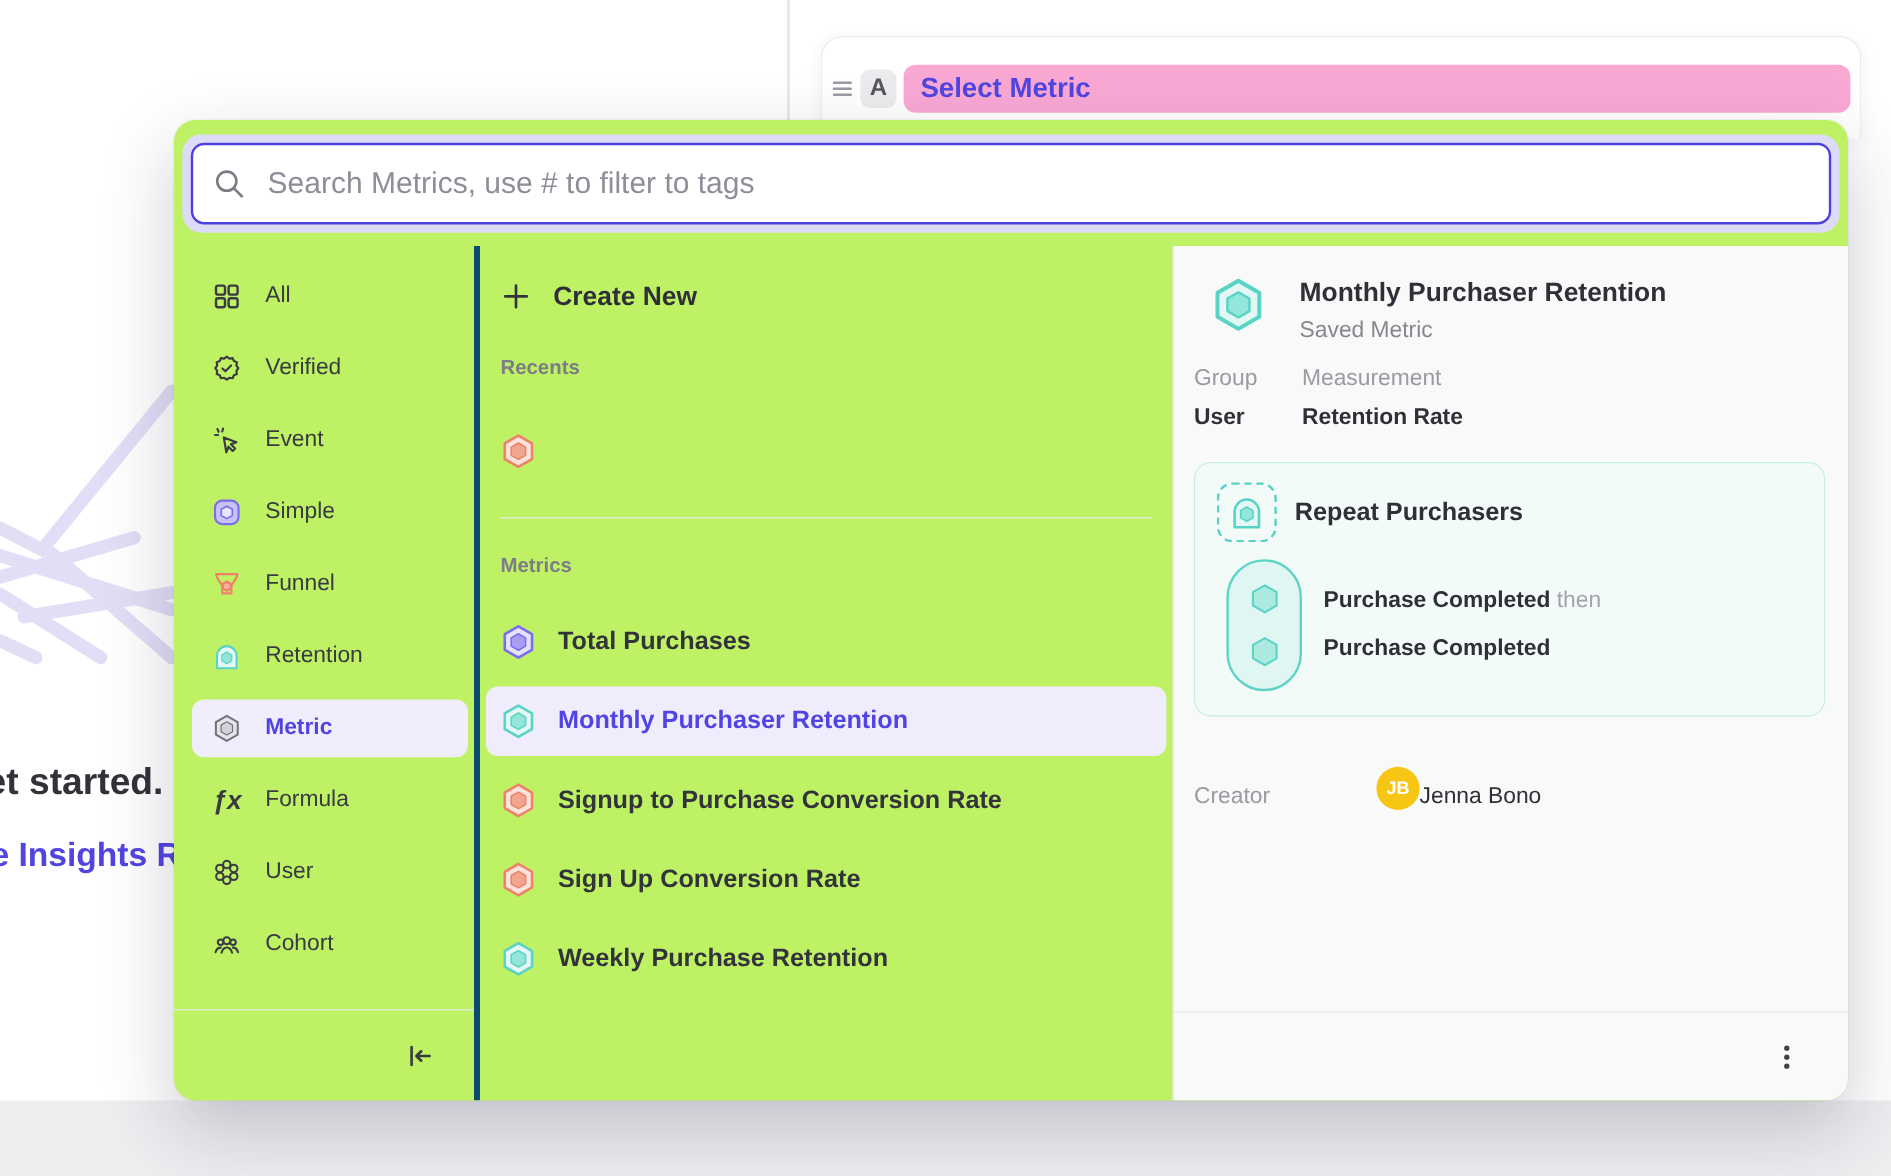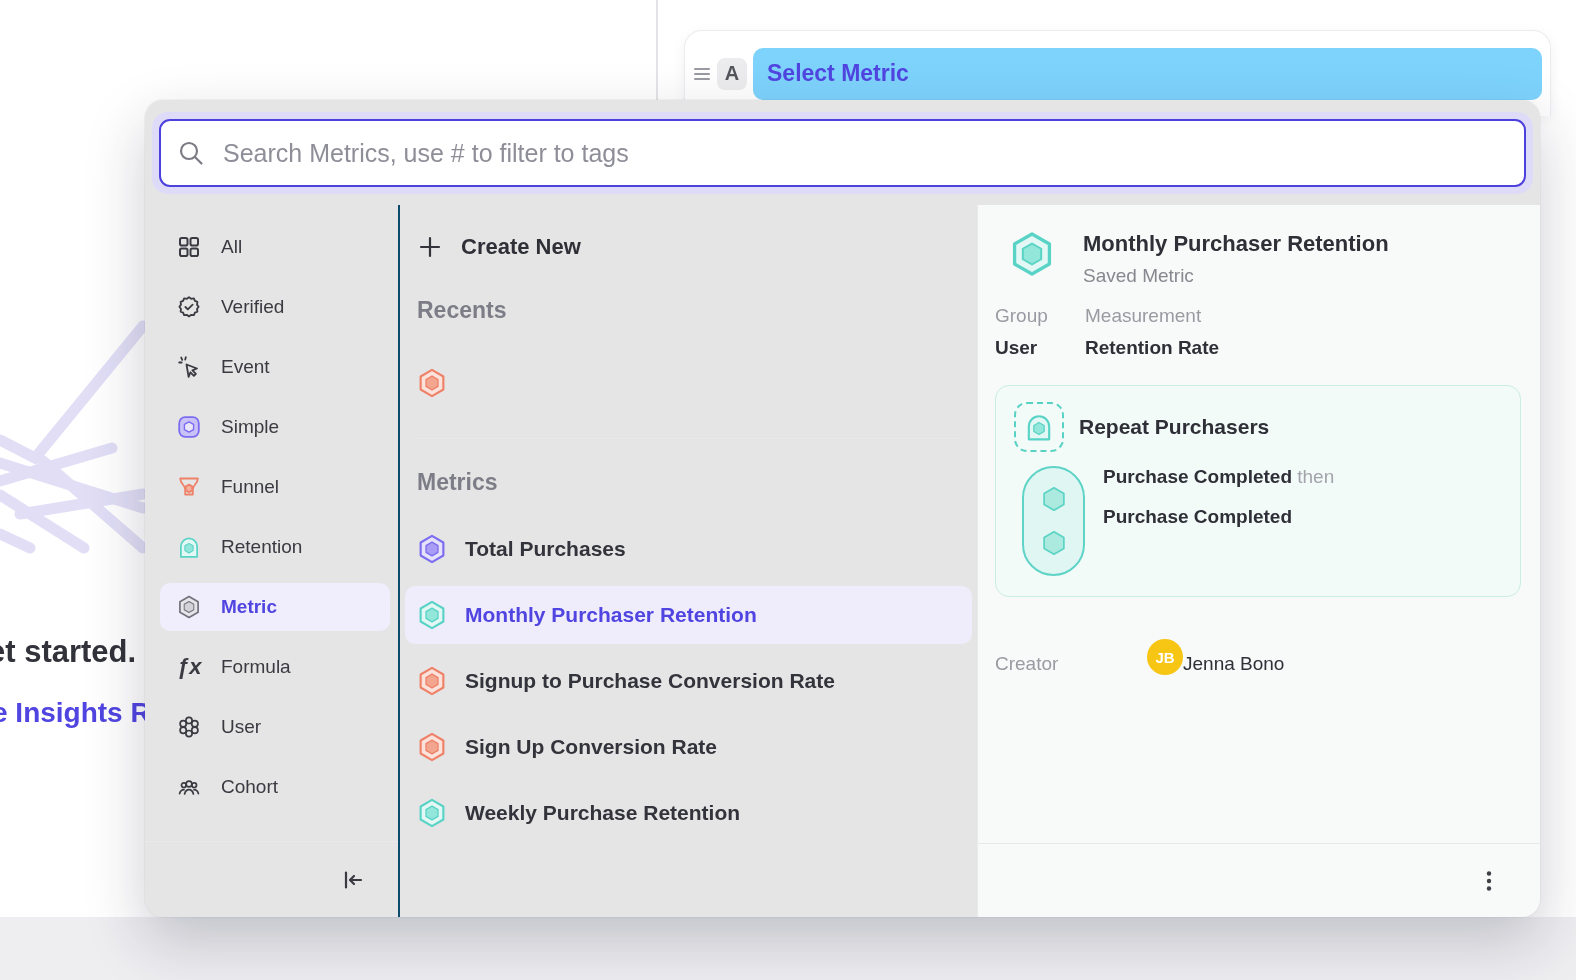--- a/index.html
+++ b/index.html
@@ -26,64 +26,64 @@
     border-radius:18px 18px 0 0;
     box-shadow:0 4px 14px rgba(40,40,60,.06);
     display:flex; align-items:center; padding:0 8px 0 8px; gap:6px; z-index:1;
   }
   .drag-handle { flex:0 0 auto; display:flex; }
   .letter-badge {
     flex:0 0 auto; width:30px; height:32px; border-radius:8px; background:#ececee;
     color:#55555e; font-size:20px; font-weight:700; display:flex; align-items:center; justify-content:center;
   }
   .builder-pill {
-    flex:1; height:52px; border-radius:10px; background:#7dd3fc;
+    flex:1; height:40px; border-radius:10px; background:#f9a8d4;
     display:flex; align-items:center; padding-left:14px;
     color:#5145e1; font-size:23px; font-weight:700;
   }
 
   
   .modal {
     position:absolute; left:145px; top:100px; width:1395px; height:817px;
-    background:#e5e5e5; border-radius:18px; z-index:10;
+    background:#bef264; border-radius:18px; z-index:10;
     box-shadow:0 24px 60px rgba(30,30,60,.22), 0 0 0 1px rgba(20,20,40,.04);
     display:flex; flex-direction:column; overflow:hidden;
   }
   .search-wrap { padding:12px 7px 11px; }
   .search-ring { background:#dedbf9; border-radius:16px; padding:7px; }
   .search-box { position:relative; }
   .search-box input {
     width:100%; height:68px; border:2px solid #4d41dd; border-radius:11px;
     font-family:"Liberation Sans", sans-serif; font-size:25px; color:#33333b;
     padding:0 20px 0 62px; outline:none; background:#ffffff;
   }
   .search-box input::placeholder { color:#8e8e98; }
   .search-icon { position:absolute; left:18px; top:50%; transform:translateY(-50%); display:flex; }
 
   .modal-body { flex:1; display:flex; min-height:0; }
 
   
-  .nav-col { width:255px; flex:0 0 255px; border-right:2px solid #0c4a6e; display:flex; flex-direction:column; padding-top:18px; }
+  .nav-col { width:255px; flex:0 0 255px; border-right:5px solid #0c4a6e; display:flex; flex-direction:column; padding-top:18px; }
   .nav-item {
     height:48px; width:230px; margin:0 10px 12px 15px; border-radius:10px;
     display:flex; align-items:center; padding-left:17px; gap:20px;
     font-size:19px; font-weight:500; color:#3a3a42; cursor:pointer;
   }
   .nav-item .nico { width:24px; height:24px; flex:0 0 24px; display:flex; }
   .nav-item.selected { background:#f0edfc; color:#5145e1; font-weight:600; }
   .nav-footer {
     margin-top:auto; border-top:1px solid #e9e9ed; height:76px;
     display:flex; align-items:center; justify-content:flex-end; padding-right:32px;
   }
   .collapse-btn { display:flex; cursor:pointer; }
 
   
   .results-col { width:578px; flex:0 0 578px; border-right:1px solid #e9e9ed; padding:16px 17px 0; overflow:hidden; }
   .create-row { height:52px; display:flex; align-items:center; gap:18px; font-size:22px; font-weight:700; color:#2f2f37; border-radius:10px; cursor:pointer; }
-  .section-label { margin-top:24px; font-size:23px; font-weight:600; color:#7d7d87; }
+  .section-label { margin-top:24px; font-size:17px; font-weight:600; color:#7d7d87; }
   .result-row {
     height:58px; display:flex; align-items:center; gap:18px; padding:0 12px; margin:0 -12px 8px;
     border-radius:10px; font-size:21px; font-weight:600; color:#33333b; cursor:pointer;
   }
   .result-row .hexi { width:30px; height:30px; flex:0 0 30px; }
   .result-row.selected { background:#efecfc; color:#5145e1; }
   .recent-row-space { margin-top:30px; }
   .results-divider { border:none; border-top:1px solid #e9e9ed; margin:26px 0 0; }
   .metrics-label { margin-top:30px; }
   .first-metric { margin-top:24px;text-align:center; }
@@ -107,21 +107,21 @@
   .dashed-ico {
     width:50px; height:50px; border:2px dashed #57d2c4; border-radius:13px;
     display:flex; align-items:center; justify-content:center; background:transparent;
   }
   .def-name { font-size:21px; font-weight:700; color:#2f2f37; }
   .def-body { display:flex; margin-top:14px; }
   .capsule {
     width:63px; height:110px; margin-left:8px; border:2px solid #5fd4c6; border-radius:32px;
     background:#e0f6f2; display:flex; flex-direction:column; align-items:center; justify-content:center; gap:14px;
   }
-  .def-steps { padding-left:18px; display:flex; flex-direction:column; gap:18px; }
+  .def-steps { padding-left:18px; display:flex; flex-direction:column; justify-content:center; gap:18px; }
   .step-line { font-size:19px; font-weight:700; color:#2f2f37; }
   .step-line .suffix { color:#a3a3ab; font-weight:400; }
   .creator-row { display:flex; align-items:flex-end; margin-top:42px; }
   .creator-label { width:152px; flex:0 0 152px; font-size:19px; color:#9a9aa2; font-weight:500; }
   .avatar {
     width:36px; height:36px; border-radius:50%; background:#f7c513; color:#ffffff;
     font-size:15px; font-weight:700; display:flex; align-items:center; justify-content:center;
   }
   .creator-name { font-size:19px; color:#2f2f37; }
   .detail-footer {

